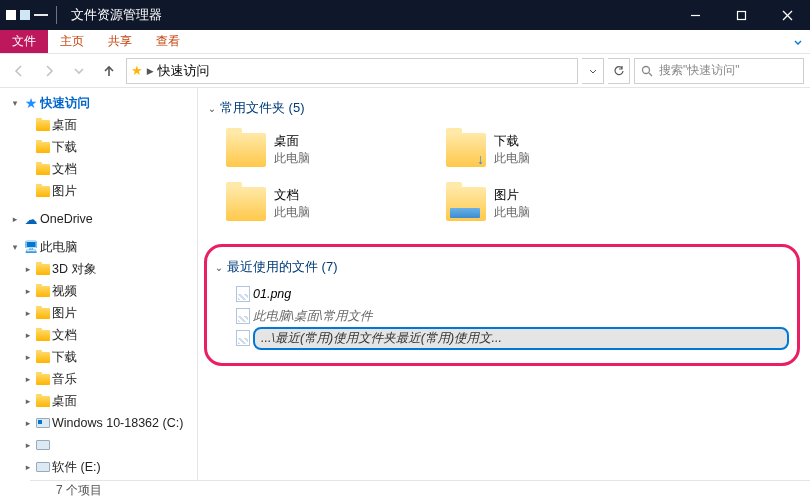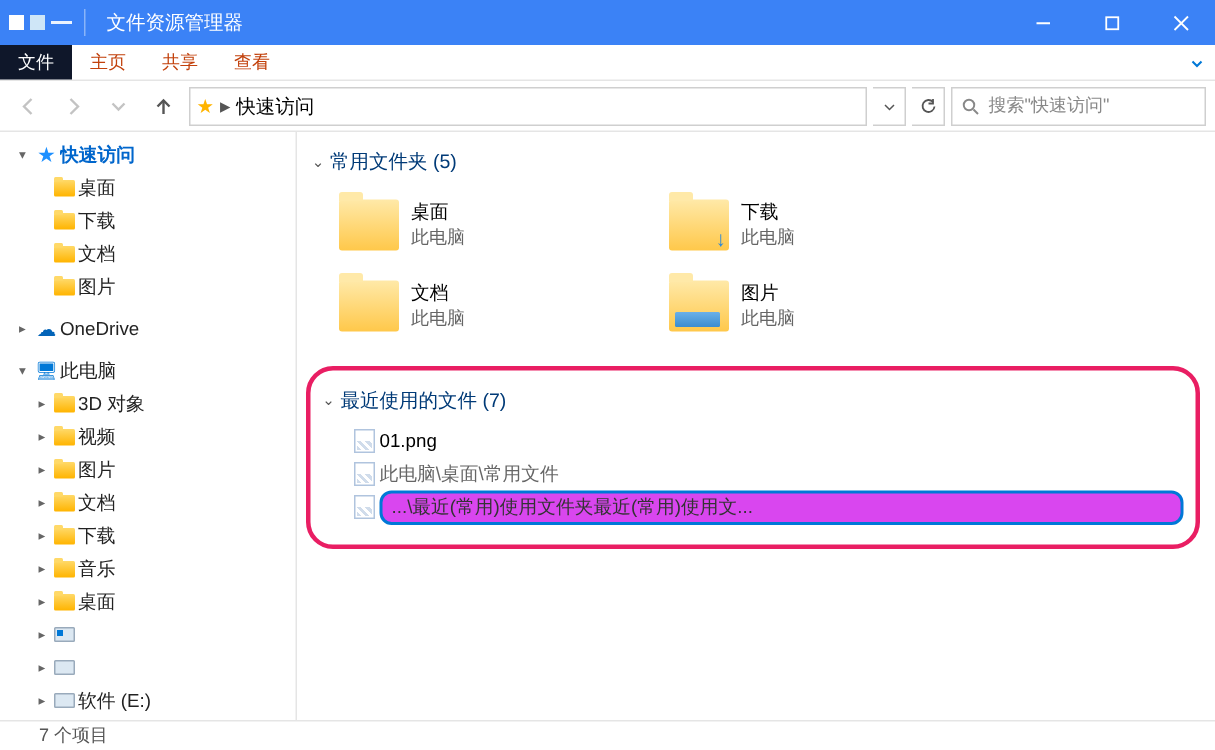--- a/index.html
+++ b/index.html
@@ -1,31 +1,31 @@
 <!DOCTYPE html>
 <html><head>
 <meta charset="utf-8">
 <style>
 * { margin: 0; padding: 0; box-sizing: border-box; font-family: "Microsoft YaHei", "Segoe UI", sans-serif; }
 body { width: 810px; height: 500px; background: #fff; overflow: hidden; font-size: 12px; }
 
-.titlebar { height: 30px; background: #3b82f6; color: #fff; display: flex; align-items: center; justify-content: center; }
+.titlebar { height: 30px; background: #0f172a; color: #fff; display: flex; align-items: center; justify-content: center; }
 .titlebar .icons { display: flex; gap: 4px; padding: 0 6px; align-items: center; }
 .titlebar .tb-dash { width: 14px; height: 2px; background: #fff; opacity: .9; }
 .titlebar .tb-sq { width: 10px; height: 10px; background: #fff; }
 .titlebar .tb-sq2 { width: 10px; height: 10px; background: #cfe6f7; }
 .titlebar .sep { width: 1px; height: 18px; background: rgba(255,255,255,.4); margin: 0 4px; }
 .titlebar .title { font-size: 13px; margin-left: 4px; }
 .titlebar .winbtns { margin-left: auto; display: flex; }
 .titlebar .winbtn { width: 46px; height: 30px; display: flex; align-items: center; justify-content: center; color: #fff; }
 .winbtn svg { width: 11px; height: 11px; stroke: #fff; fill: none; stroke-width: 1.2; }
 
 .menubar { height: 24px; display: flex; align-items: stretch; border-bottom: 1px solid #e5e5e5; background: #fff; }
 .menubar .tab { padding: 0 12px; display: flex; align-items: center; font-size: 12px; color: #c2410c; cursor: default; }
-.menubar .tab.active { background: #0f172a; color: #fff; }
+.menubar .tab.active { background: #be185d; color: #fff; }
 .menubar .chev { margin-left: auto; width: 24px; display: flex; align-items: center; justify-content: center; color: #0078d7; }
 
 .addrbar { height: 34px; display: flex; align-items: center; padding: 3px 6px; gap: 4px; border-bottom: 1px solid #e5e5e5; }
 .navbtn { width: 26px; height: 26px; display: flex; align-items: center; justify-content: center; border-radius: 2px; color: #555; }
 .navbtn.dis { opacity: .35; }
 .navbtn svg { width: 14px; height: 14px; stroke: currentColor; fill: none; stroke-width: 1.6; }
 .addrbox { flex: 1; height: 26px; border: 1px solid #cfcfcf; display: flex; align-items: center; padding: 0 4px; gap: 4px; }
 .addrbox .star { color: #ffb400; font-size: 13px; }
 .addrbox .tri { color: #555; font-size: 9px; }
 .addrbox .loc { font-size: 13px; color: #000; }
@@ -58,29 +58,29 @@
 .fitem { width: 200px; height: 48px; display: flex; align-items: center; gap: 8px; padding: 2px; }
 .fitem .big-folder { width: 40px; height: 34px; background: linear-gradient(#ffe9a8,#ffc84a); border-radius: 2px; position: relative; }
 .fitem .big-folder::before { content: ""; position: absolute; top: -5px; left: 0; width: 16px; height: 6px; background: #ffe9a8; border-radius: 2px 2px 0 0; }
 .fitem .big-folder.dl::after { content: "↓"; position: absolute; right: 2px; bottom: 0; color: #2b88d8; font-size: 14px; font-weight: bold; }
 .fitem .big-folder.pic::after { content: ""; position: absolute; left: 4px; bottom: 3px; width: 30px; height: 10px; background: linear-gradient(#6bb0e8,#3b8dd0); border-radius: 1px; }
 .fitem .txts .t1 { font-size: 12.5px; color: #000; }
 .fitem .txts .t2 { font-size: 12px; color: #666; }
 
 .recent-box { border: 3px solid #e91e63; border-radius: 18px; margin-top: 6px; padding: 8px 8px 14px 4px; }
 .recent-list { padding: 4px 0 0 22px; }
-.recent-row { display: flex; align-items: center; height: 22px; }
+.recent-row { display: flex; align-items: center; height: 22px; font-style: italic; }
 .recent-row .ric { width: 20px; display: flex; justify-content: center; }
 .recent-row .rname { width: 280px; font-size: 12.5px; color: #000; white-space: nowrap; overflow: hidden; text-overflow: ellipsis; }
 .recent-row .rpath { flex: 1; font-size: 12.5px; color: #666; white-space: nowrap; overflow: hidden; text-overflow: ellipsis; }
-.recent-row.sel .rpath { border: 2px solid #0078d7; border-radius: 8px; padding: 1px 6px; color: #333; background: #d946ef; }
+.recent-row.sel .rpath { border: 2px solid #0078d7; border-radius: 8px; padding: 1px 6px; color: #333; background: #e5e5e5; }
 .png-ic { width: 14px; height: 16px; border: 1px solid #b0c4de; background: #fff; position: relative; }
 .png-ic::after { content: ""; position: absolute; left: 1px; top: 7px; width: 10px; height: 6px; background: repeating-linear-gradient(45deg,#d0dceb 0 2px,#fff 2px 4px); }
 
-.statusbar { height: 20px; border-top: 1px solid #e5e5e5; display: flex; align-items: center; padding: 0 26px; font-size: 12px; color: #555; }
+.statusbar { height: 20px; border-top: 1px solid #e5e5e5; display: flex; align-items: center; padding: 0 26px; font-size: 12px; color: #555; margin-left: 30px; }
 </style>
 </head>
 <body>
 
 <div class="titlebar">
   <div class="icons">
     <span class="tb-sq"></span>
     <span class="tb-sq2"></span>
     <span class="tb-dash"></span>
     <span class="sep"></span>
@@ -268,20 +268,21 @@
           <span class="ic">
             <span class="folder-ic"></span>
           </span>
           <span class="lbl">桌面</span>
         </div>
         <div class="sb-item lv1">
           <span class="exp">▸</span>
           <span class="ic">
             <span class="drive-ic os"></span>
           </span>
+          <span class="lbl">Windows 10-18362 (C:)</span>
         </div>
         <div class="sb-item lv1">
           <span class="exp">▸</span>
           <span class="ic">
             <span class="drive-ic"></span>
           </span>
         </div>
         <div class="sb-item lv1">
           <span class="exp">▸</span>
           <span class="ic">

